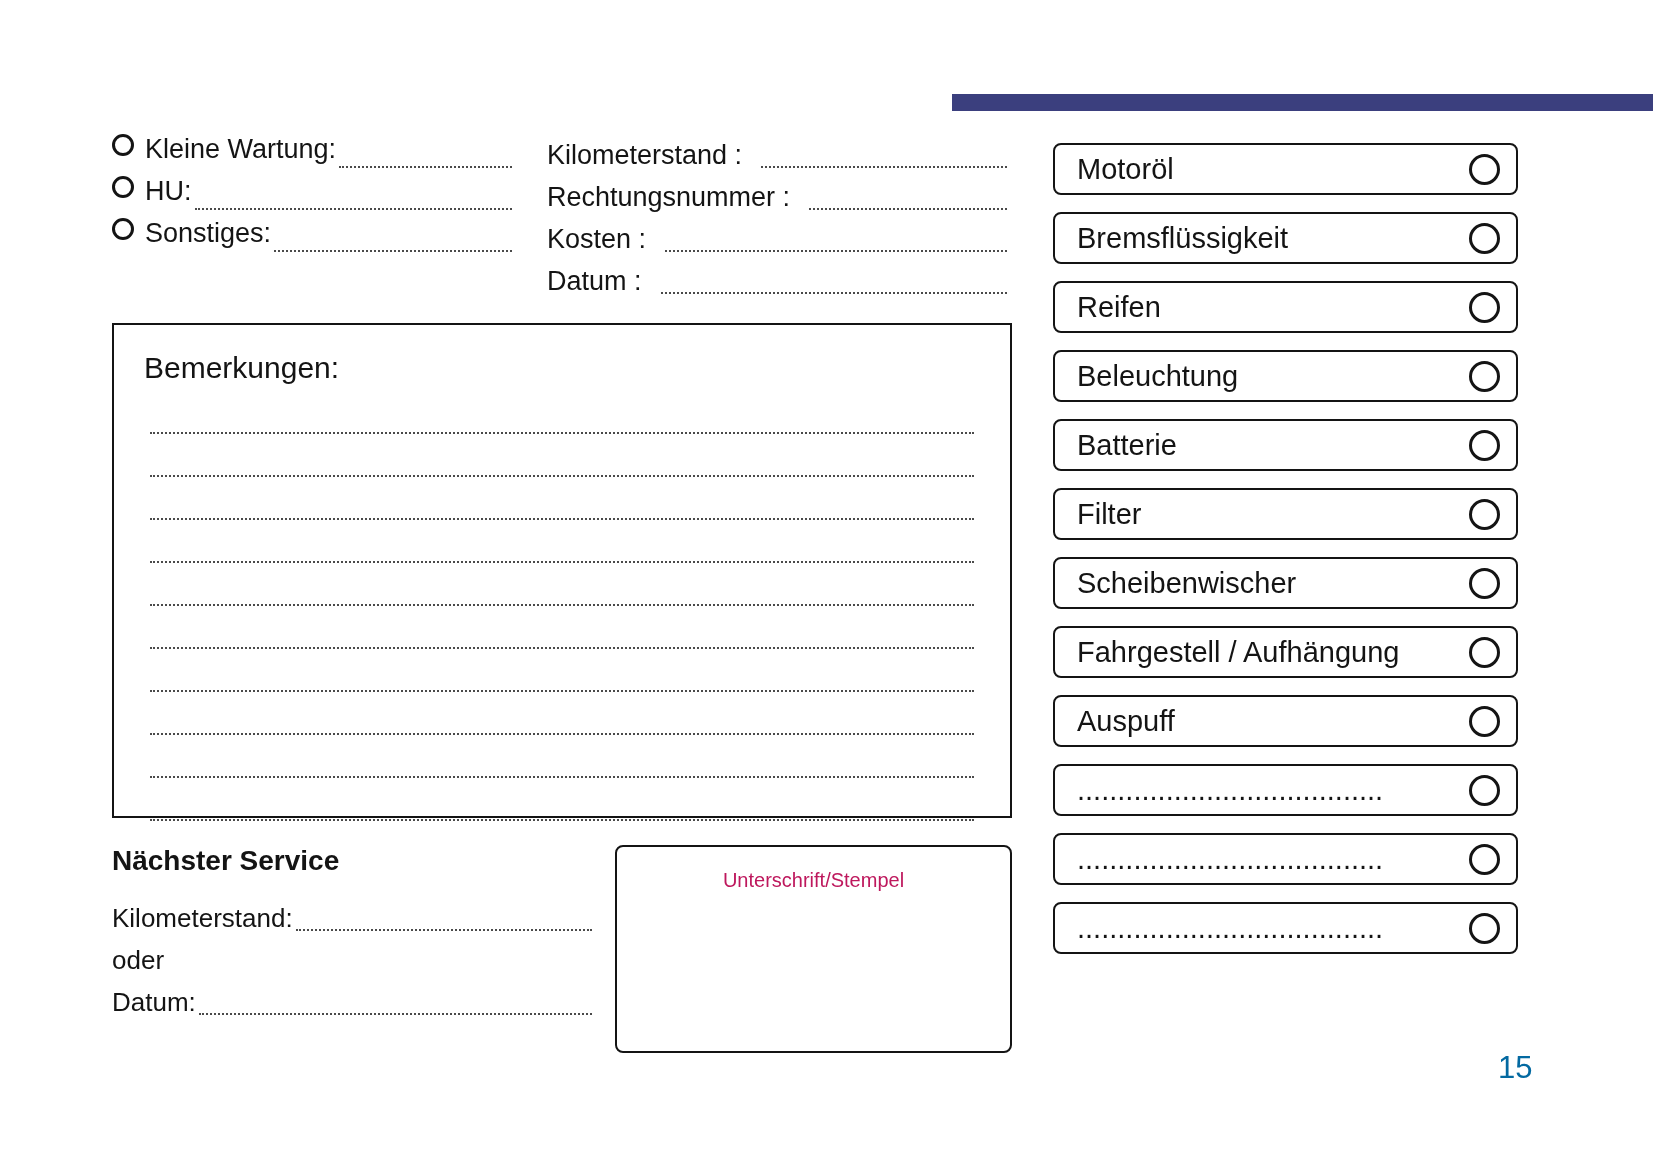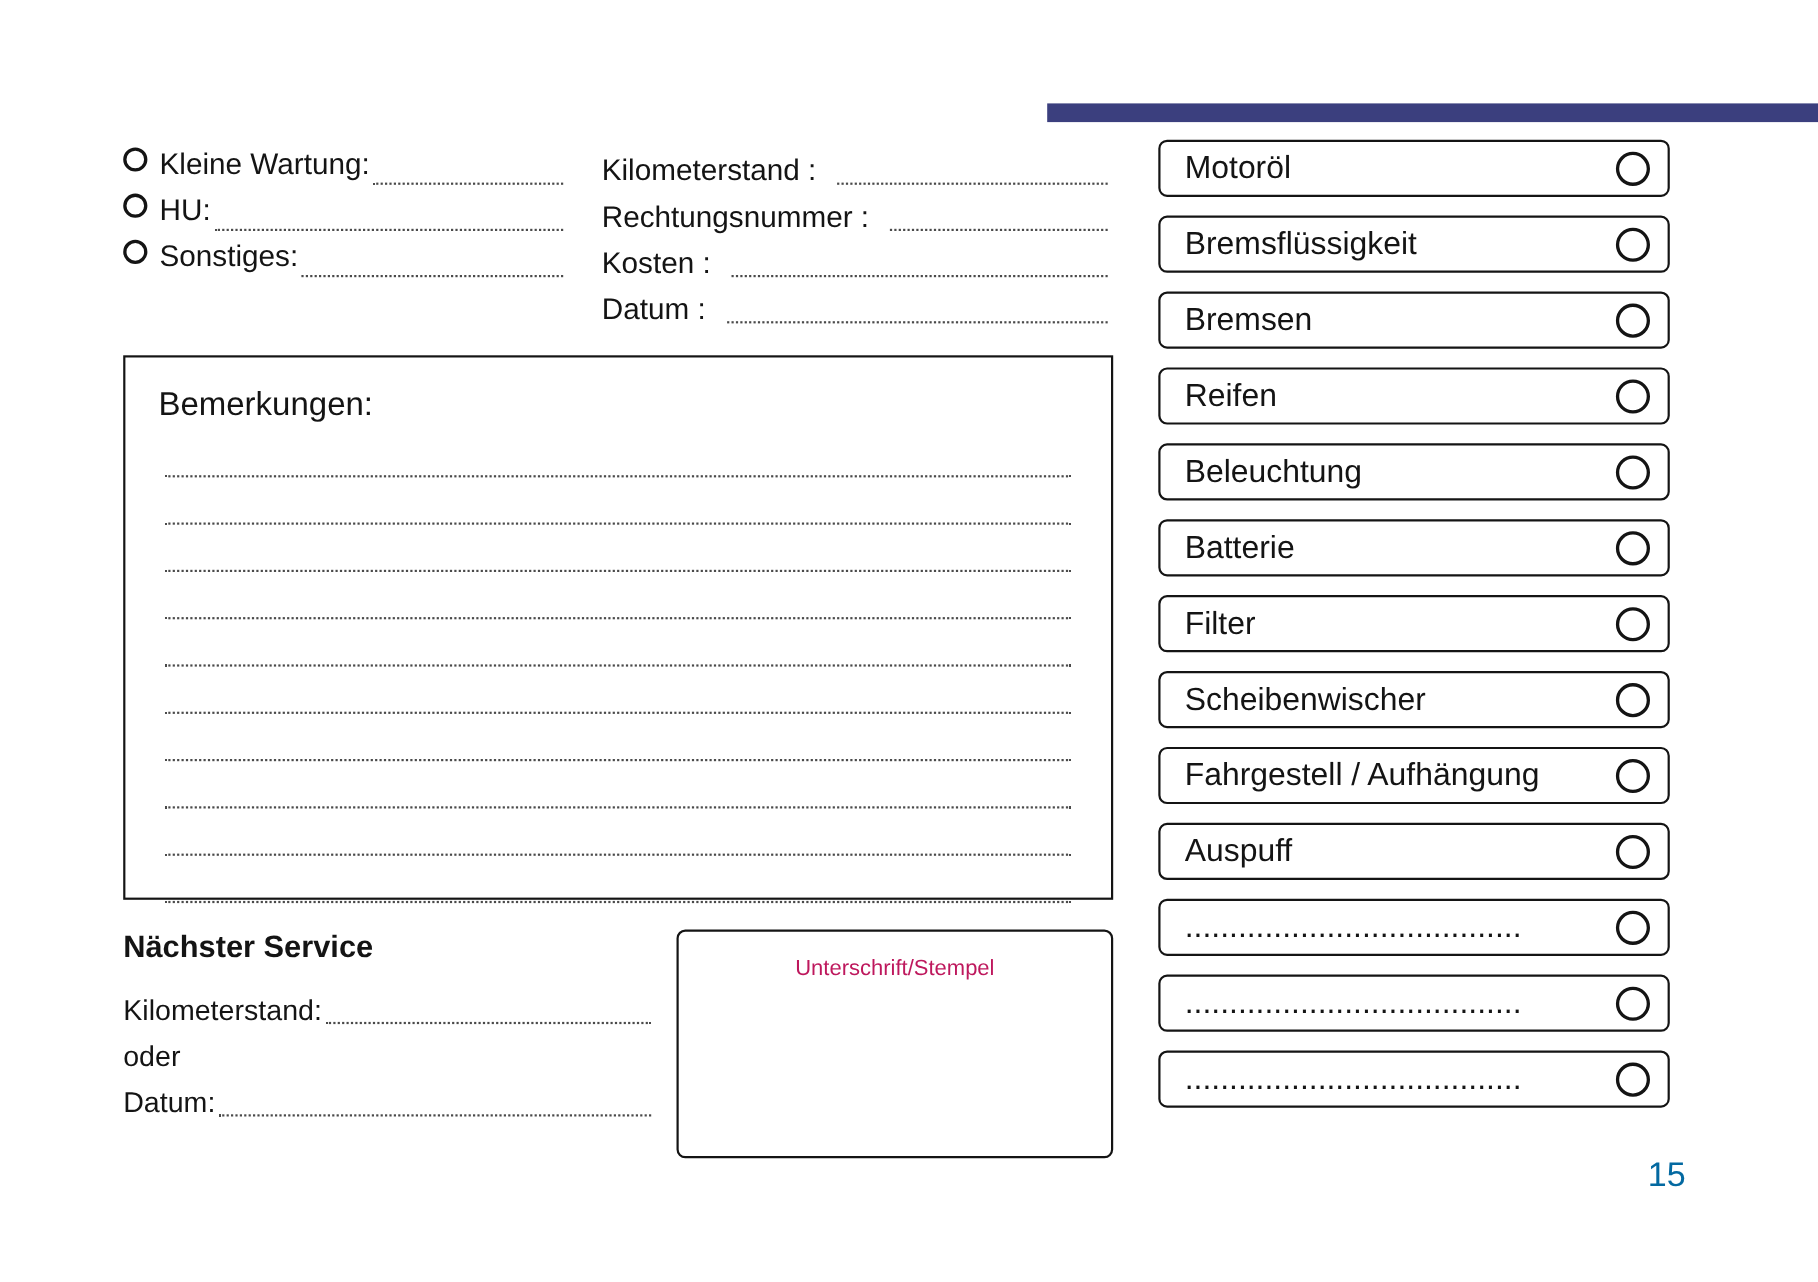--- a/index.html
+++ b/index.html
@@ -112,21 +112,21 @@
   }
   .signature-label {
     margin-top:22px;
     color:#be185d;
     font-size:20px;
   }
 
   
   .checklist {
     position:absolute;
-    left:1053px; top:127px;
+    left:1053px; top:143px;
     width:465px;
   }
   .check-item {
     height:52px;
     margin-bottom:17px;
     border:2px solid #141414;
     border-radius:8px;
     display:flex;
     align-items:center;
     justify-content:space-between;
@@ -236,24 +236,20 @@
   <div class="checklist">
     <div class="check-item">
       <span class="check-label">Motoröl</span>
       <span class="check-circle"></span>
     </div>
     <div class="check-item">
       <span class="check-label">Bremsflüssigkeit</span>
       <span class="check-circle"></span>
     </div>
     <div class="check-item">
-      <span class="check-label">Bremsen</span>
-      <span class="check-circle"></span>
-    </div>
-    <div class="check-item">
       <span class="check-label">Reifen</span>
       <span class="check-circle"></span>
     </div>
     <div class="check-item">
       <span class="check-label">Beleuchtung</span>
       <span class="check-circle"></span>
     </div>
     <div class="check-item">
       <span class="check-label">Batterie</span>
       <span class="check-circle"></span>

